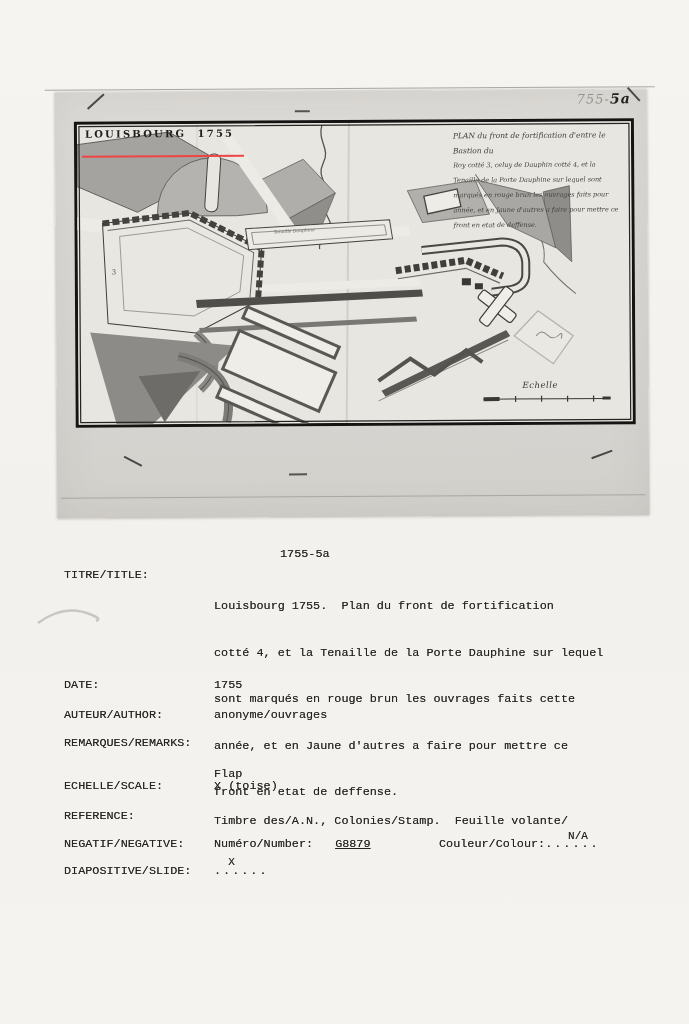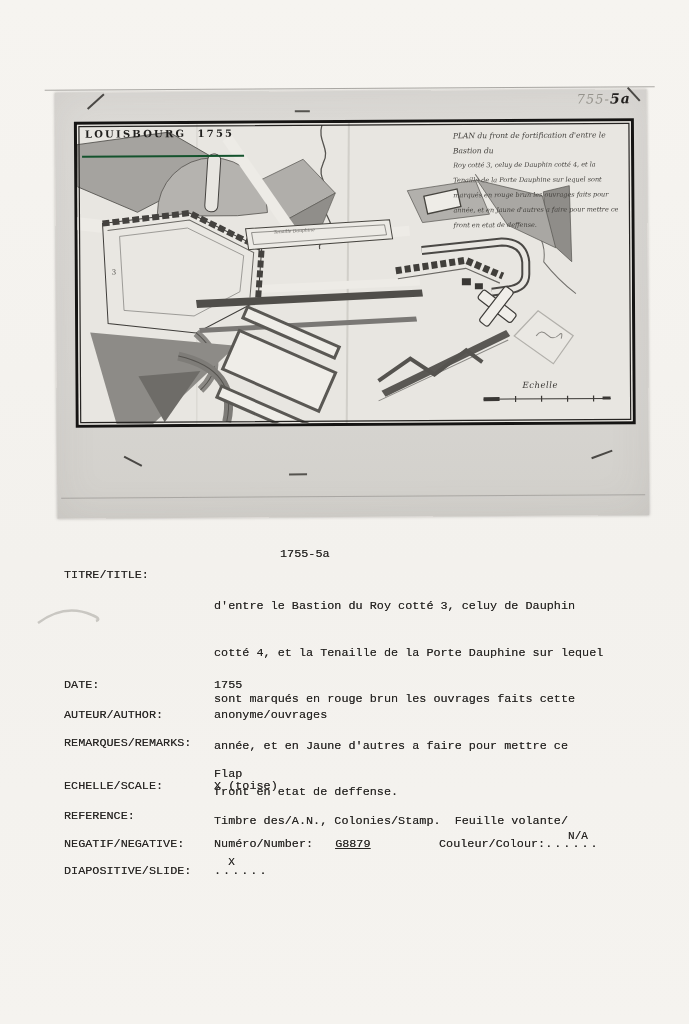--- a/index.html
+++ b/index.html
@@ -32,21 +32,21 @@
   .corner-number .dark{color:#23211f;font-weight:bold;font-size:14px;}
   
   .map-frame{
     position:absolute;left:19px;top:29px;width:554px;height:300px;
     border:3px solid #151413;background:#e8e6e1;
   }
   .map-frame svg{position:absolute;left:0;top:0;}
   .map-corner-label{
     position:absolute;left:5px;top:3px;padding:1px 10px 16px 3px;
     font-family:"DejaVu Serif", serif;font-weight:bold;font-size:10px;
-    letter-spacing:2.2px;color:#201f1d;border-bottom:2px solid #14532d;
+    letter-spacing:2.2px;color:#201f1d;border-bottom:2px solid #ef4444;
     white-space:pre;
   }
   .cartouche{
     position:absolute;left:376px;top:6px;width:172px;
     font-family:"DejaVu Serif", serif;font-style:italic;font-size:6.5px;
     line-height:15px;color:#45433f;
   }
   .cartouche div:first-child{font-size:7.5px;}
   .tenaille-label{
     position:absolute;left:196px;top:105px;font-family:"DejaVu Serif", serif;
@@ -205,21 +205,21 @@
 
 <svg class="scratch" width="90" height="45">
   <path d="M8,28 Q35,8 62,20 Q72,24 66,26" fill="none" stroke="#c9c7c2" stroke-width="2.5"></path>
 </svg>
 
 <div class="card-number">1755-5a</div>
 
 <div class="row" style="top:568px">
   <span class="lbl">TITRE/TITLE:</span>
   <div class="val">
-    <div>d'entre le Bastion du Roy cotté 3, celuy de Dauphin</div>
+    <div>Louisbourg 1755.  Plan du front de fortification</div>
     <div>cotté 4, et la Tenaille de la Porte Dauphine sur lequel</div>
     <div>sont marqués en rouge brun les ouvrages faits cette</div>
     <div>année, et en Jaune d'autres a faire pour mettre ce</div>
     <div>front en etat de deffense.</div>
   </div>
 </div>
 
 <div class="row" style="top:678px">
   <span class="lbl">DATE:</span>
   <span class="val">1755</span>

